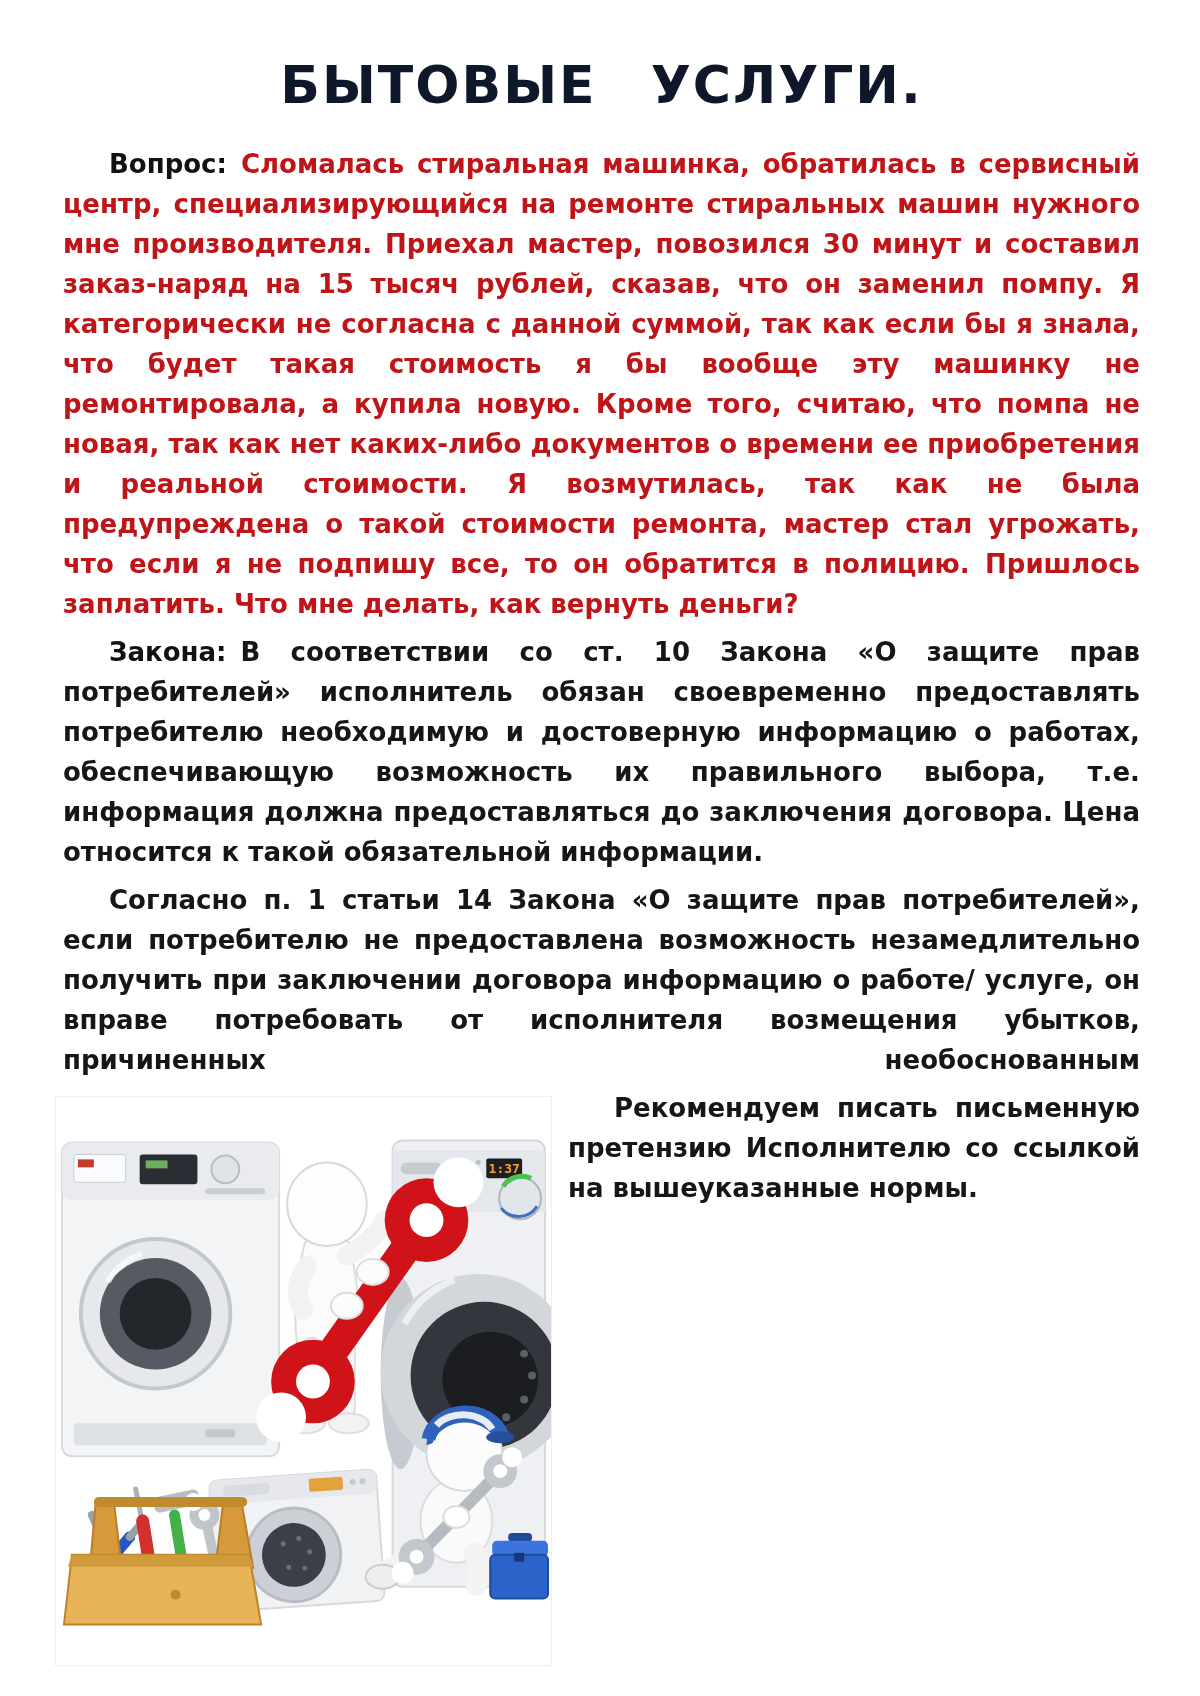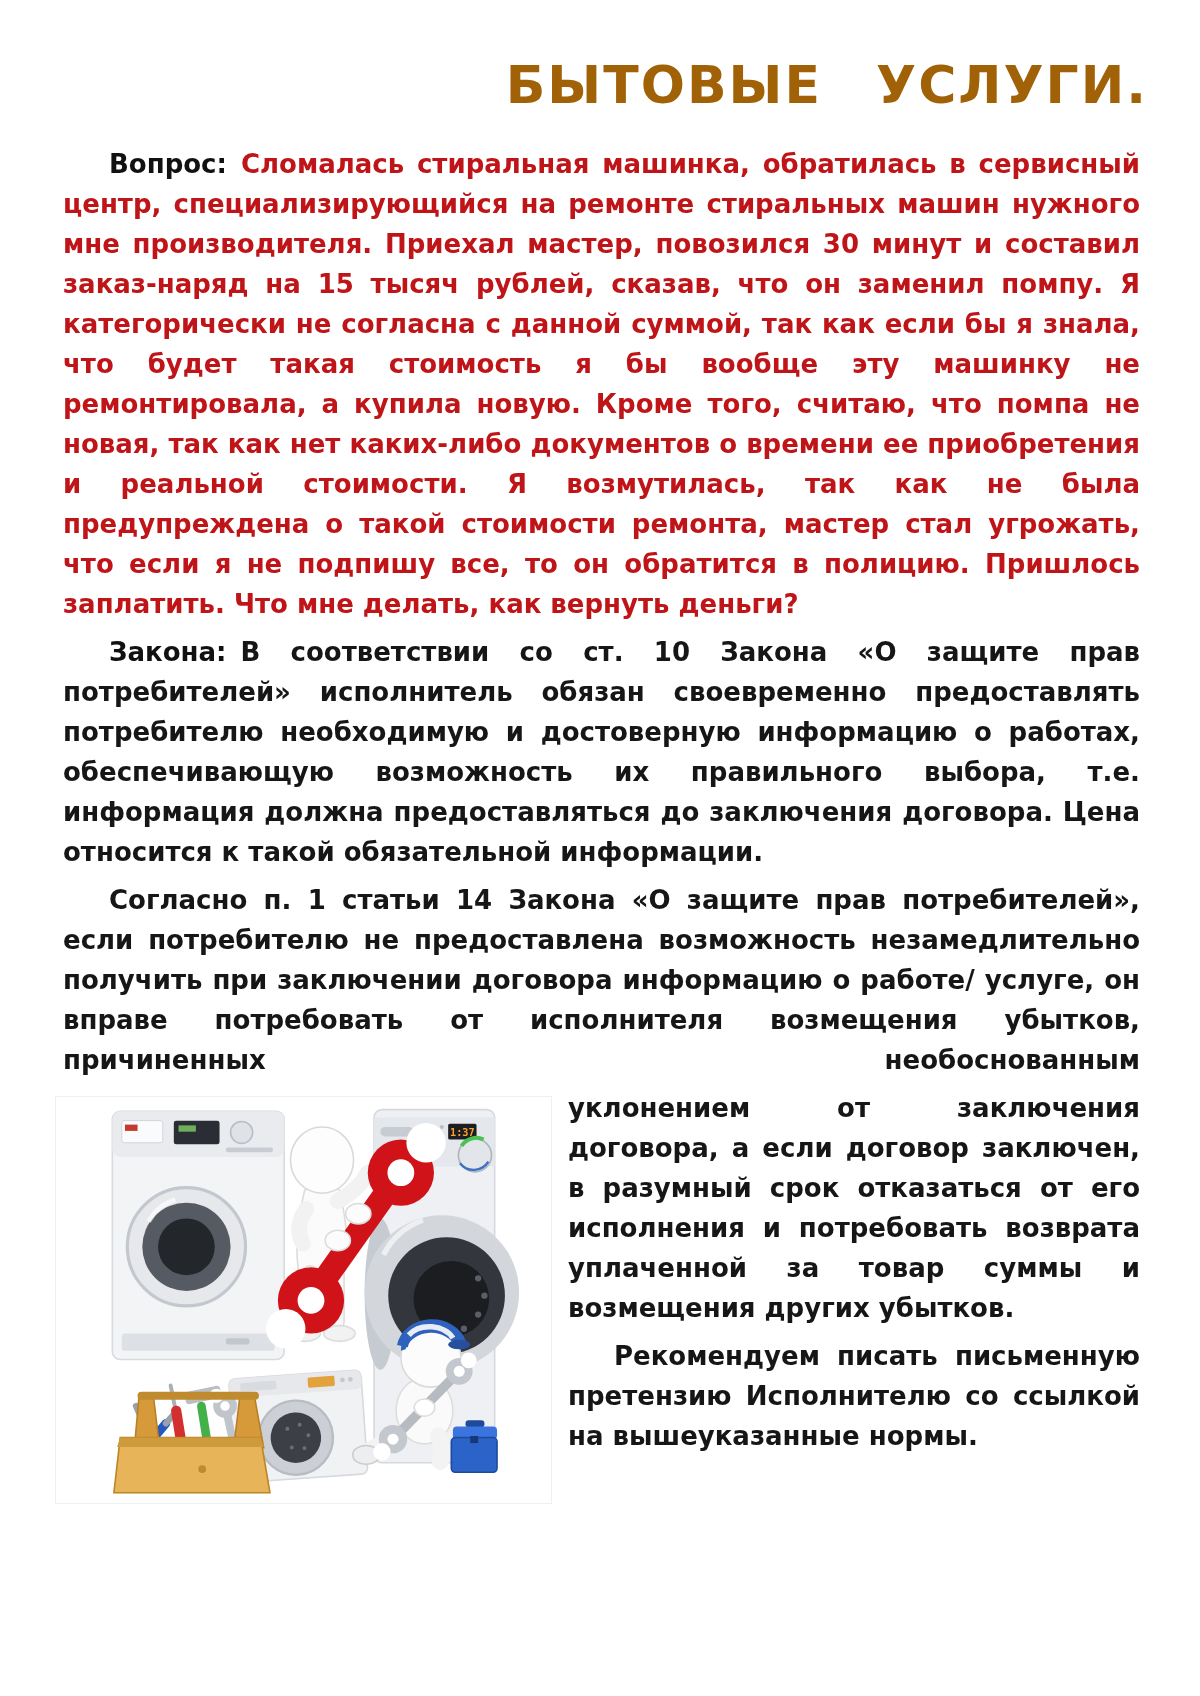--- a/index.html
+++ b/index.html
@@ -3,34 +3,34 @@
 <meta charset="utf-8">
 <style>
   html,body{margin:0;padding:0;background:#ffffff;}
   .page{
     width:1200px;height:1696px;box-sizing:border-box;
     padding:48px 52px 0 55px;background:#ffffff;
     font-family:"DejaVu Sans",sans-serif;font-weight:bold;color:#161616;
     overflow:hidden;position:relative;
   }
   h1.title{
-    margin:8px 0 30px 0;text-align:right;
+    margin:8px 0 30px 0;text-align:center;
     font-size:52px;line-height:58px;letter-spacing:2px;word-spacing:34px;
-    color:#a16207;font-weight:bold;
+    color:#0f172a;font-weight:bold;
   }
   .para{
     margin:8px;font-size:26px;line-height:40px;
     text-align:justify;text-indent:46px;
   }
   .plabel{color:#111111;margin-right:14px;}
   .q{color:#c01518;}
   .noindent{text-indent:0;}
   .force-last{text-align-last:justify;}
   .illustration{
-    float:left;width:497px;height:408px;
+    float:left;width:497px;height:570px;
     margin:8px 16px 6px 0;background:#ffffff;
     border:1px solid #f0f0f0;box-sizing:border-box;
   }
   .illustration svg{display:block;width:100%;height:100%;}
 </style>
 </head>
 <body>
 
 <div class="page">
 
@@ -186,18 +186,17 @@
         <path d="M40,378 L58,378 L66,445 L34,445 Z" fill="#d79a3a" stroke="#b97f26" stroke-width="2"></path>
         <path d="M168,378 L186,378 L198,445 L160,445 Z" fill="#d79a3a" stroke="#b97f26" stroke-width="2"></path>
         <rect x="38" y="374" width="154" height="10" rx="5" fill="#c08a2e"></rect>
         <path d="M16,432 L194,432 L206,502 L8,502 Z" fill="#e8b459" stroke="#bb8526" stroke-width="2"></path>
         <path d="M16,432 L194,432 L198,444 L12,444 Z" fill="#cf9a3c"></path>
         <circle cx="120" cy="472" r="5" fill="#c08a2e"></circle>
       </g>
     </svg>
   </div>
 
-  <p class="para noindent">уклонением от заключения договора, а если договор заключен, в разумный срок отказаться от его исполнения и потребовать возврата уплаченной за товар суммы и возмещения других убытков.</p>
 
 
   <p class="para">Рекомендуем писать письменную претензию Исполнителю со ссылкой на вышеуказанные нормы.</p>
 
 </div>
 
 </body></html>

